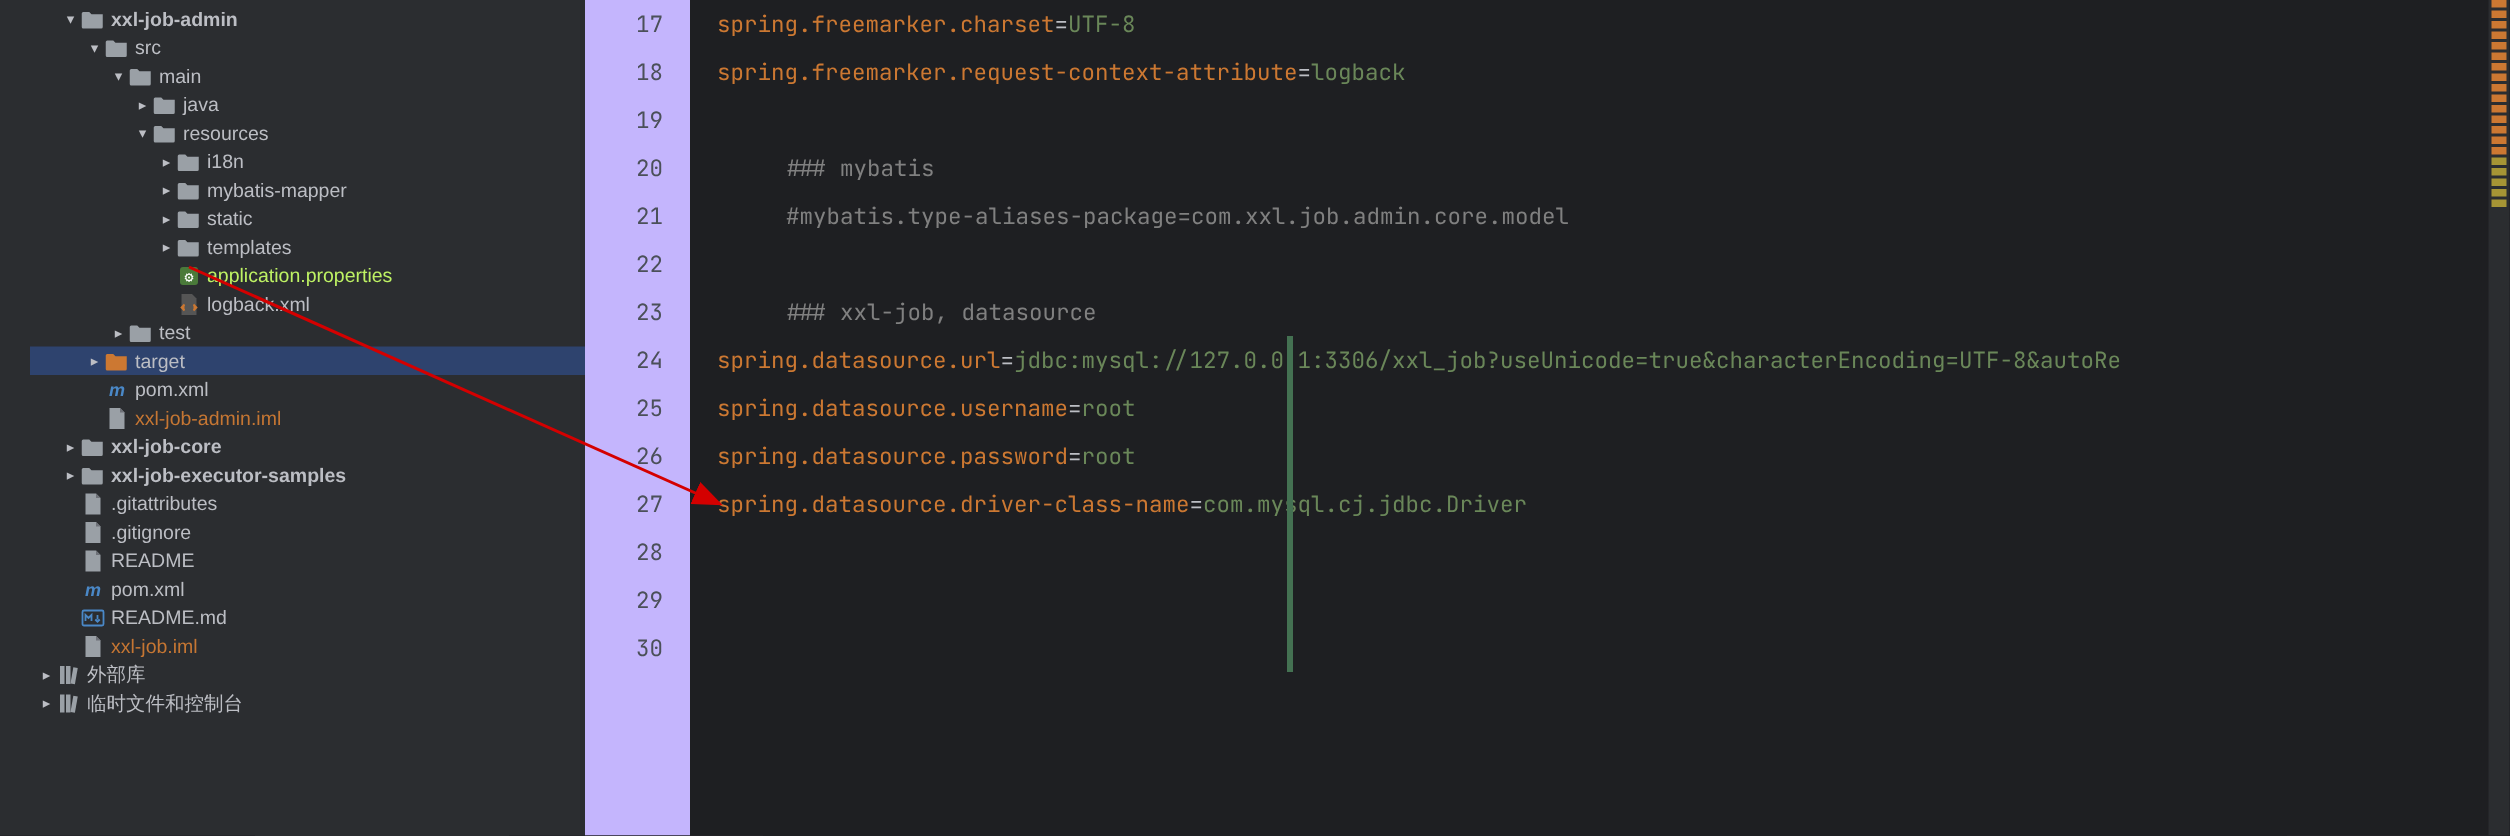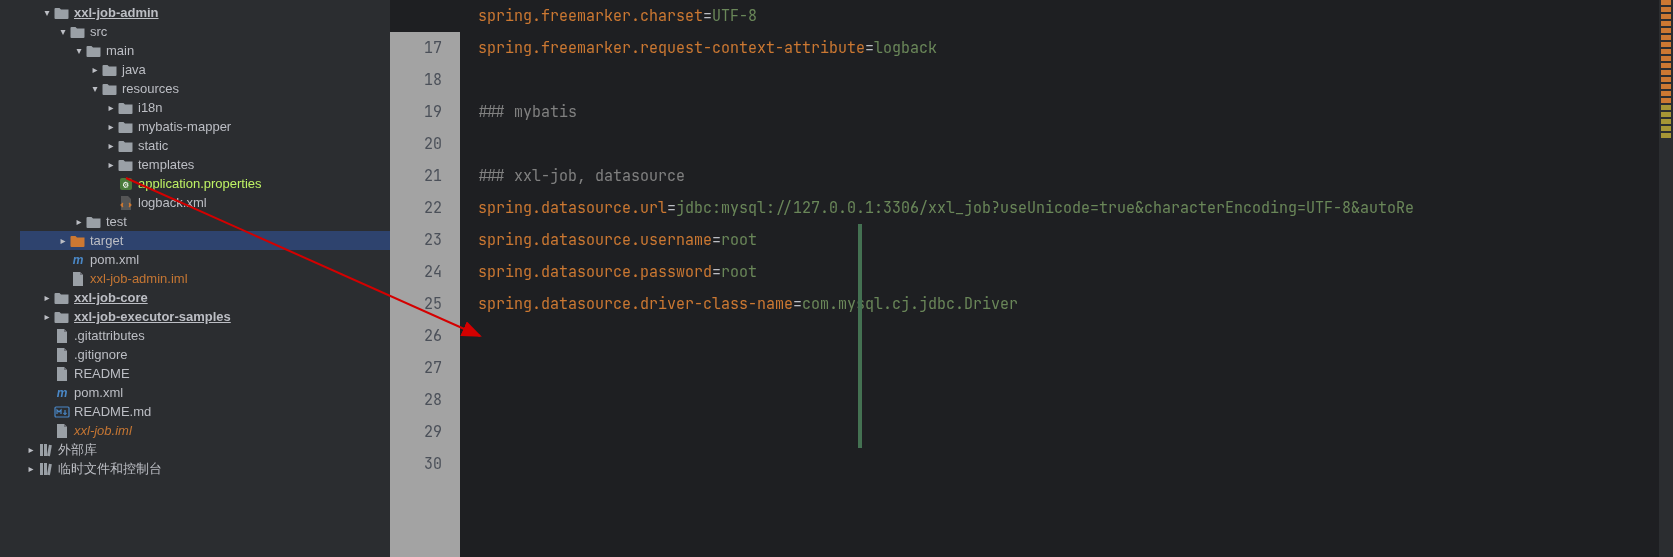--- a/index.html
+++ b/index.html
@@ -46,21 +46,21 @@
 }
 .tree-node .icon {
   width: 16px;
   height: 16px;
   display: inline-flex;
   align-items: center;
   justify-content: center;
   margin-right: 4px;
 }
 .tree-node .label { font-size: 13px; }
-.tree-node .label.bold { font-weight: 600; text-decoration: underline; }
+.tree-node .label.bold { font-weight: 600; }
 .tree-node .label.highlighted { color: #bef264; }
 .tree-node .label.muted { color: #aaa; }
 .maven-icon { color: #4a88c7; font-weight: bold; font-style: italic; font-size:12px;}
 .indent-0 { padding-left: 4px; }
 .indent-1 { padding-left: 20px; }
 .indent-2 { padding-left: 36px; }
 .indent-3 { padding-left: 52px; }
 .indent-4 { padding-left: 68px; }
 .indent-5 { padding-left: 84px; }
 
@@ -68,41 +68,40 @@
   flex: 1;
   display: flex;
   background: #1e1f22;
   font-family: "JetBrains Mono", "Consolas", monospace;
   font-size: 15px;
   line-height: 32px;
   position: relative;
 }
 .gutter {
   width: 70px;
-  background: #a3a3a3;
+  background: #c4b5fd;
   text-align: right;
   padding-right: 18px;
   color: #4b5059;
   user-select: none;
-  margin-top: 32px;
 }
 .gutter-line { height: 32px; }
 .code-area {
   flex: 1;
   padding-left: 18px;
   overflow: hidden;
 }
 .code-line {
   height: 32px;
   white-space: pre;
 }
 .tok-key { color: #cc7832; }
 .tok-eq { color: #bcbec4; }
 .tok-val { color: #6a8759; }
-.tok-comment { color: #808080; }
+.tok-comment { color: #808080; margin-left: 46px; }
 .tok-italic { font-style: italic; }
 
 .modified-bar {
   position: absolute;
   left: 468px;
   width: 4px;
   background: #447152;
 }
 .right-marker-rail {
   width: 14px;
@@ -333,21 +332,21 @@
         <span class="label">README.md</span>
       </div>
       <div class="tree-node indent-1">
         <span class="chevron"></span>
         <span class="icon">
           <svg width="16" height="16" viewBox="0 0 16 16">
             <path fill="#9aa0a6" d="M3 1h7l3 3v11H3z"></path>
             <path fill="#6e7178" d="M10 1v3h3z"></path>
           </svg>
         </span>
-        <span class="label" style="color: rgb(197, 118, 51); font-style: italic;">xxl-job.iml</span>
+        <span class="label" style="color: rgb(197, 118, 51);">xxl-job.iml</span>
       </div>
       <div class="tree-node indent-0">
         <span class="chevron">▸</span>
         <span class="icon">
           <svg width="16" height="16" viewBox="0 0 16 16">
             <rect x="2" y="2" width="3" height="12" fill="#9aa0a6"></rect>
             <rect x="6" y="2" width="3" height="12" fill="#9aa0a6"></rect>
             <rect x="10" y="3" width="3" height="11" fill="#9aa0a6" transform="rotate(10 11.5 8)"></rect>
           </svg>
         </span>
@@ -380,20 +379,21 @@
         <div class="gutter-line">27</div>
         <div class="gutter-line">28</div>
         <div class="gutter-line">29</div>
         <div class="gutter-line">30</div>
       </div>
     <div class="code-area" id="code">
         <div class="code-line"><span class="tok-key">spring.freemarker.charset</span><span class="tok-eq">=</span><span class="tok-val">UTF-8</span></div>
         <div class="code-line"><span class="tok-key">spring.freemarker.request-context-attribute</span><span class="tok-eq">=</span><span class="tok-val">logback</span></div>
         <div class="code-line"></div>
         <div class="code-line"><span class="tok-comment">### mybatis</span></div>
+        <div class="code-line"><span class="tok-comment">#mybatis.type-aliases-package=com.xxl.job.admin.core.model</span></div>
         <div class="code-line"></div>
         <div class="code-line"><span class="tok-comment">### xxl-job, datasource</span></div>
         <div class="code-line"><span class="tok-key">spring.datasource.url</span><span class="tok-eq">=</span><span class="tok-val">jdbc:mysql://127.0.0.1:3306/xxl_job?useUnicode=true&amp;characterEncoding=UTF-8&amp;autoRe</span></div>
         <div class="code-line"><span class="tok-key">spring.datasource.username</span><span class="tok-eq">=</span><span class="tok-val">root</span></div>
         <div class="code-line"><span class="tok-key">spring.datasource.password</span><span class="tok-eq">=</span><span class="tok-val">root</span></div>
         <div class="code-line"><span class="tok-key">spring.datasource.driver-class-name</span><span class="tok-eq">=</span><span class="tok-val">com.mysql.cj.jdbc.Driver</span></div>
         <div class="code-line"></div>
       </div>
     <div class="right-marker-rail" id="markers">
         <div class="right-marker"></div>

